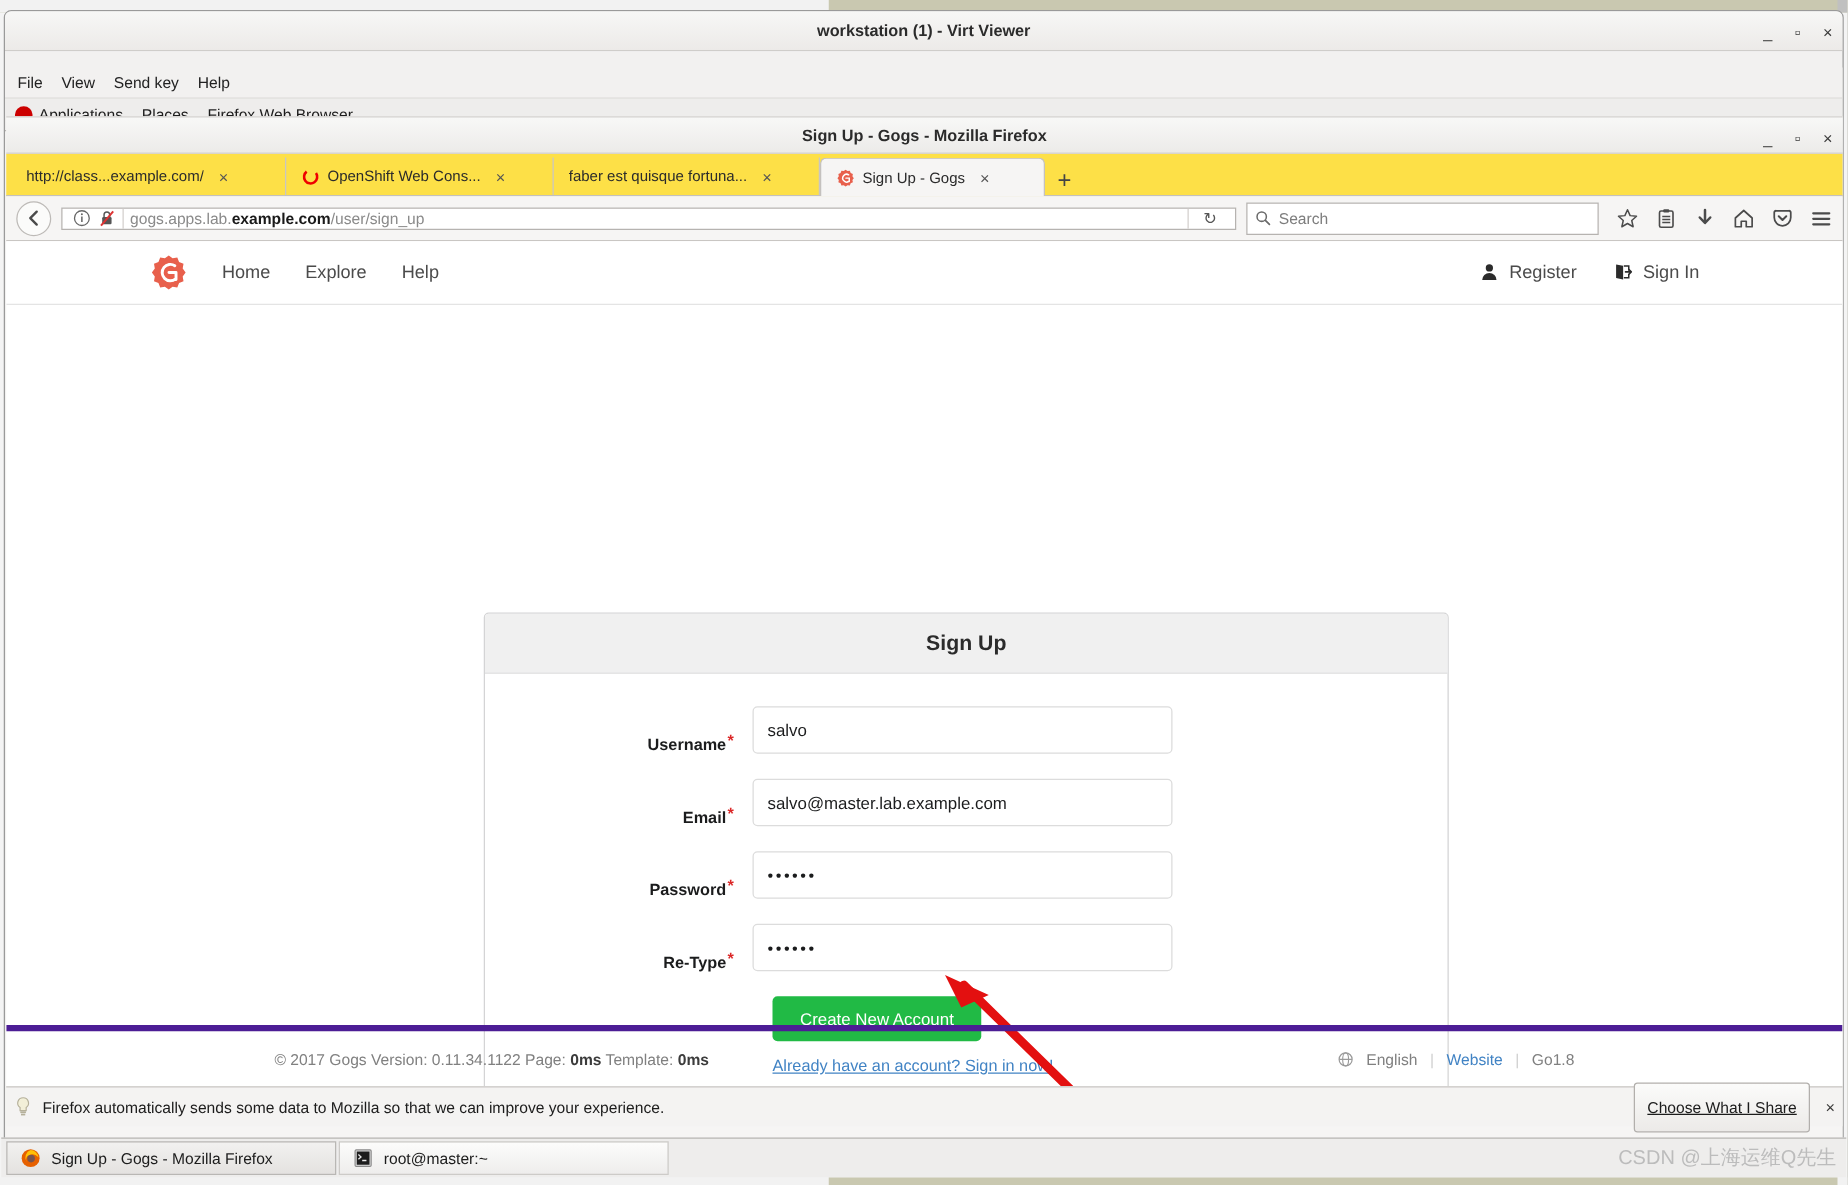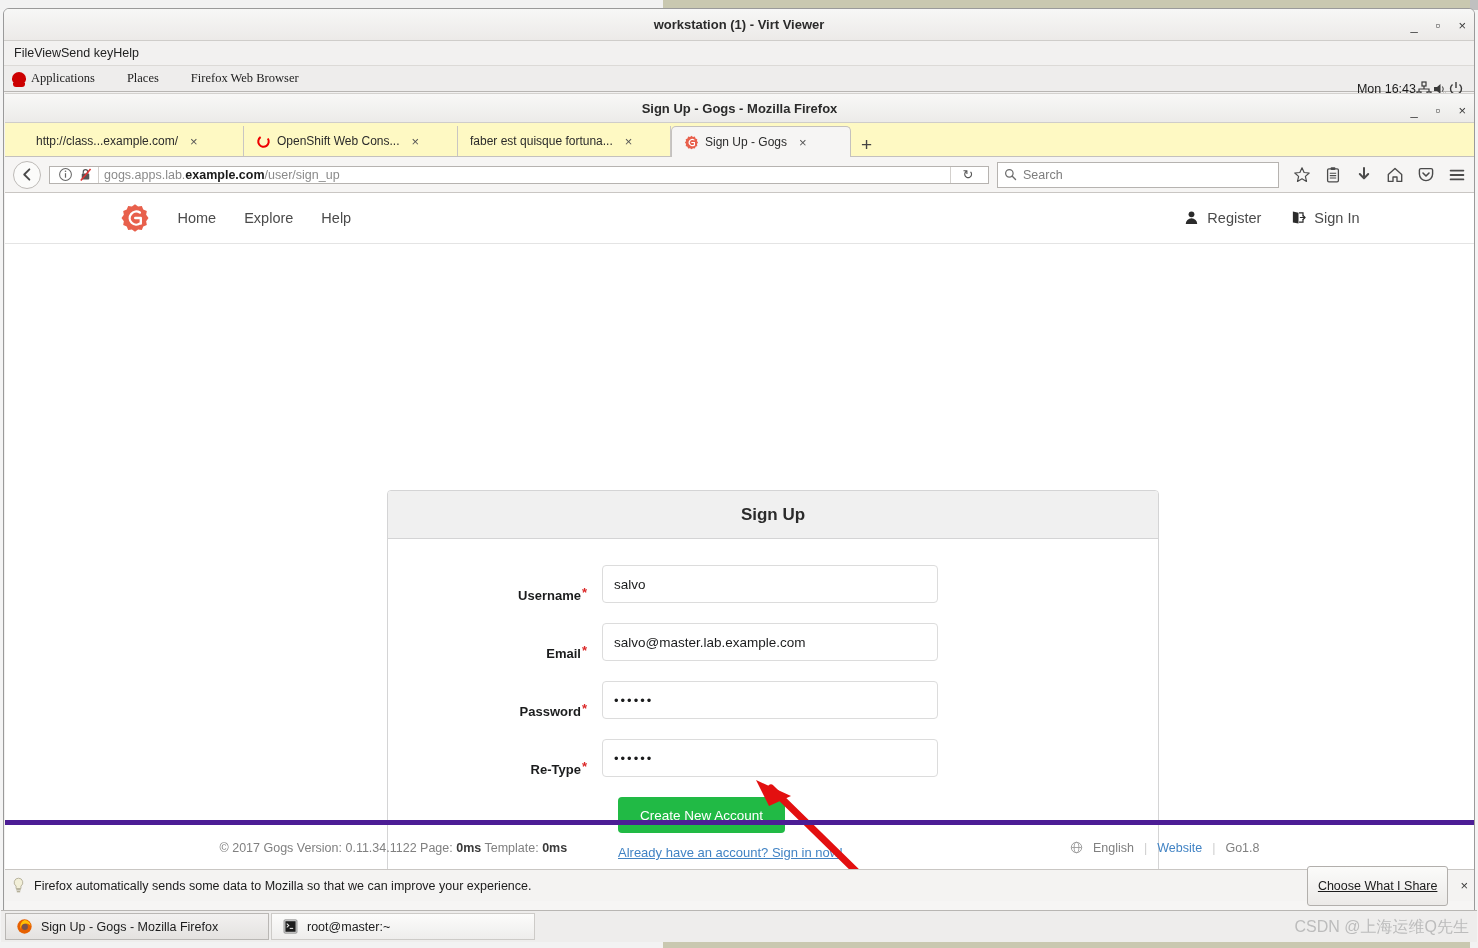--- a/index.html
+++ b/index.html
@@ -36,31 +36,31 @@
     background: linear-gradient(#f7f7f6, #eceae8);
     border-bottom: 1px solid #cfcdca;
     border-radius: 5px 5px 0 0;
     display: flex; align-items: center; justify-content: center;
   }
   .vv-title { font-size: 13px; font-weight: bold; color: #2b2b2b; }
   .win-buttons { position: absolute; right: 8px; top: 0; height: 32px; display: flex; align-items: center; gap: 18px; }
   .win-btn { font-size: 13px; color: #3a3a3a; cursor: default; line-height: 1; }
   .vv-menubar {
     height: 25px; background: #f2f1f0; border-bottom: 1px solid #dcdad7;
-    display: flex; align-items: center; padding-left: 10px; 
+    display: flex; align-items: center; padding-left: 10px; gap: 15px; margin-top: 13px;
   }
   .vv-menubar span { font-size: 12.5px; color: #222; }
 
   
   .gnome-panel {
     height: 26px; background: #eeedec; border-bottom: 1px solid #b8b6b3;
     display: flex; align-items: center; padding: 0 8px;
     position: relative;
   }
-  .gp-left { display: flex; align-items: flex-end; gap: 32px; font-family: Liberation Serif, serif; }
+  .gp-left { display: flex; align-items: flex-end; gap: 15px; }
   .gp-item { font-size: 12.5px; color: #1c1c1c; display: flex; align-items: center; gap: 5px; }
   .rh-logo {
     width: 14px; height: 13px; border-radius: 50% 50% 45% 45%;
     background: #cc0000; position: relative; display: inline-block;
   }
   .rh-logo::after {
     content: ""; position: absolute; left: 1px; bottom: -2px; width: 12px; height: 4px;
     background: #cc0000; border-radius: 0 0 3px 3px;
   }
   .gp-right { position: absolute; right: 10px; display: flex; align-items: center; gap: 0; margin-top: 20px; }
@@ -76,22 +76,22 @@
     position: relative; height: 30px;
     background: linear-gradient(#f8f8f7, #ecebe9);
     border-bottom: 1px solid #cfcdca;
     border-top: 1px solid #d4d2cf;
     display: flex; align-items: center; justify-content: center;
   }
   .ff-title { font-size: 13px; font-weight: bold; color: #2b2b2b; }
 
   
   .ff-tabstrip {
-    height: 34px; background: #fef9c3;
-    display: flex; align-items: flex-end; padding-left: 19px;
+    height: 34px; background: #fde047;
+    display: flex; align-items: flex-end; padding-left: 4px;
     border-bottom: 1px solid #c4c1be;
   }
   .tab {
     height: 30px; display: flex; align-items: center; gap: 6px;
     padding: 0 8px 0 12px; font-size: 12px; color: #2b2b2b;
     border-right: 1px solid #c9c6c3;
     max-width: 220px; position: relative;
   }
   .tab.active {
     background: #f6f5f4; border-radius: 5px 5px 0 0;

